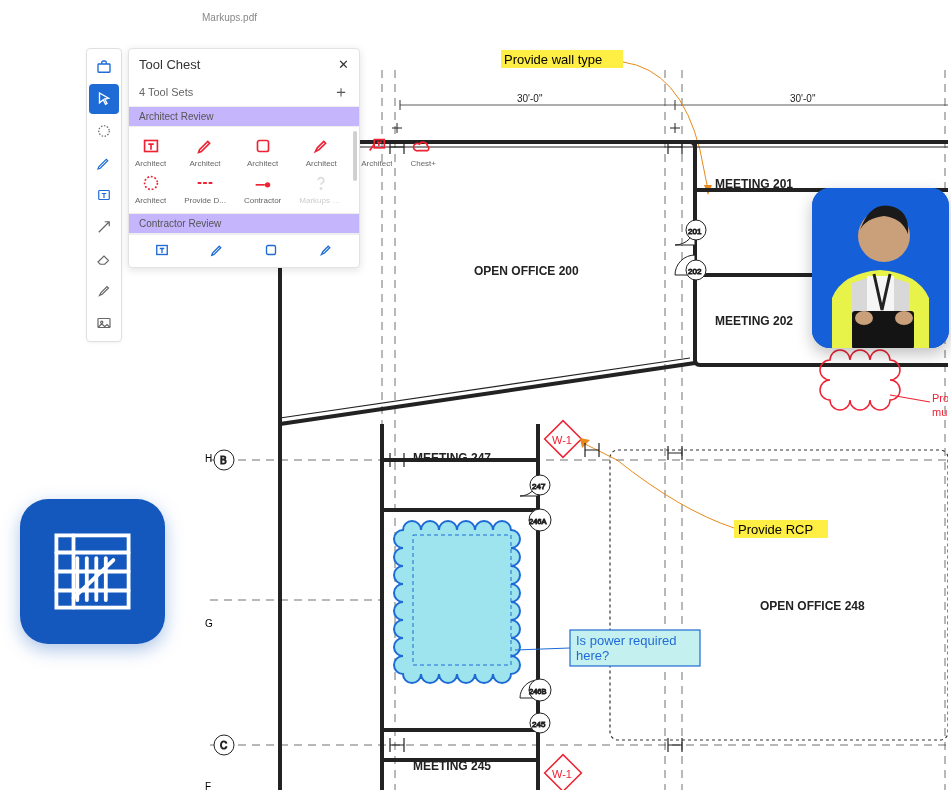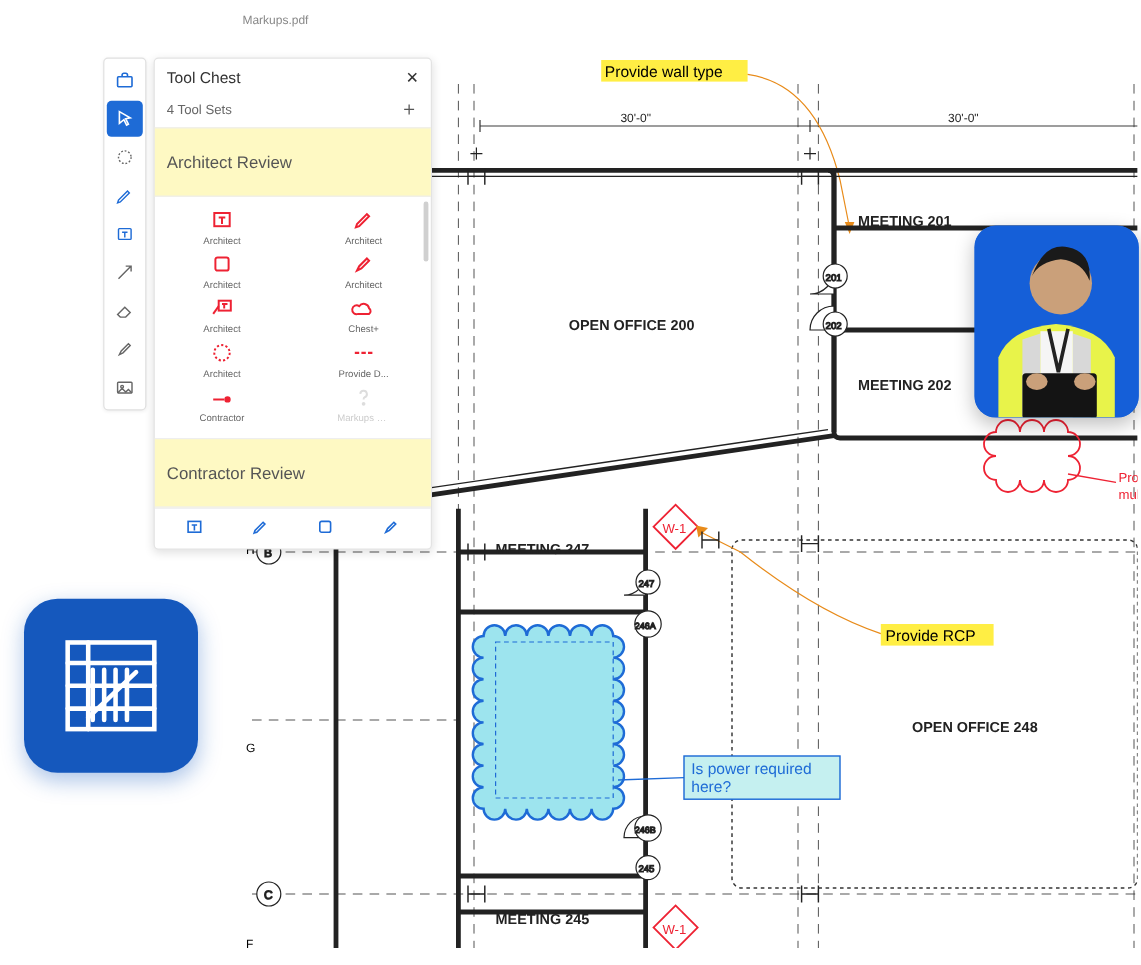--- a/index.html
+++ b/index.html
@@ -77,30 +77,30 @@
   .tc-header span { font-size: 13px; }
   .tc-sub {
     display: flex;
     justify-content: space-between;
     align-items: center;
     padding: 4px 10px 6px;
     color: #666;
     font-size: 11px;
   }
   .tc-section-label {
-    background: #fef9c3;
-    padding: 20px 10px;
-    font-size: 14px;
+    background: #c4b5fd;
+    padding: 4px 10px;
+    font-size: 10px;
     color: #555;
     border-top: 1px solid #eee;
     border-bottom: 1px solid #eee;
   }
   .tc-grid {
     display: grid;
-    grid-template-columns: repeat(2, 1fr);
+    grid-template-columns: repeat(6, 1fr);
     gap: 4px 18px;
     padding: 8px 6px;
     position: relative;
   }
   .tc-cell {
     display: flex;
     flex-direction: column;
     align-items: center;
     gap: 2px;
     cursor: pointer;

